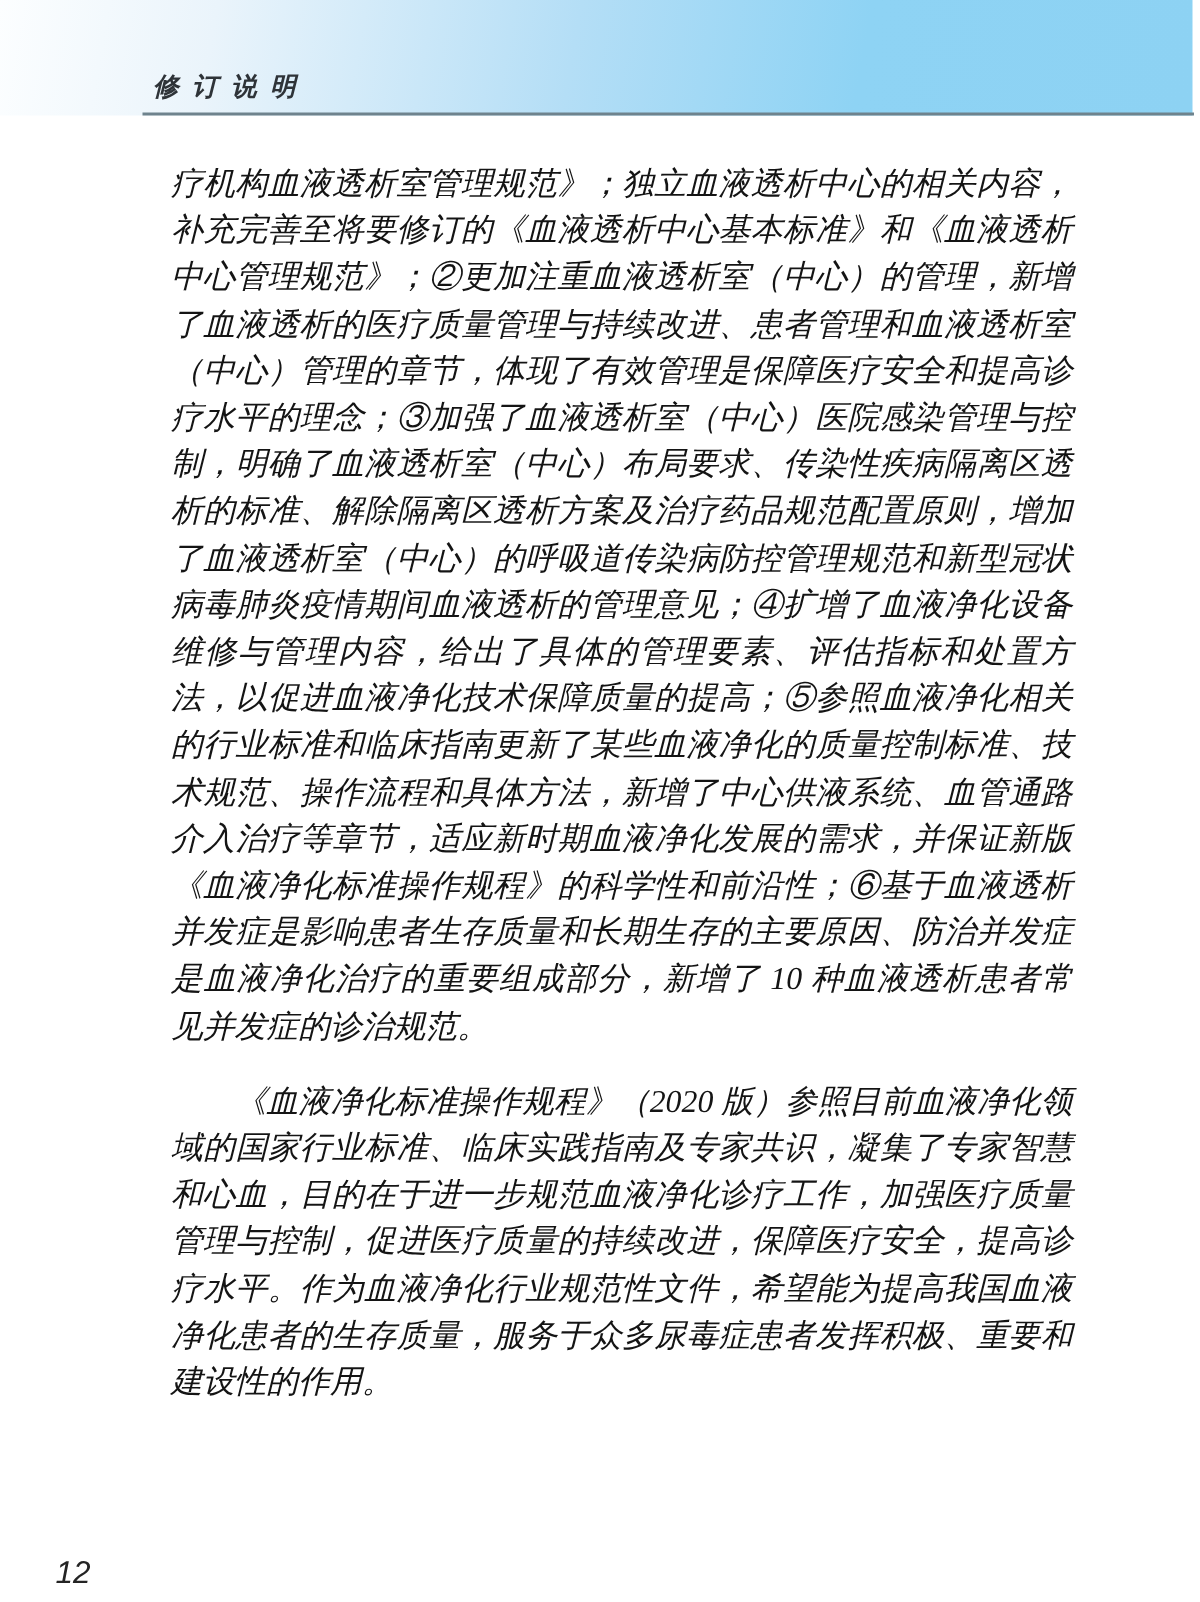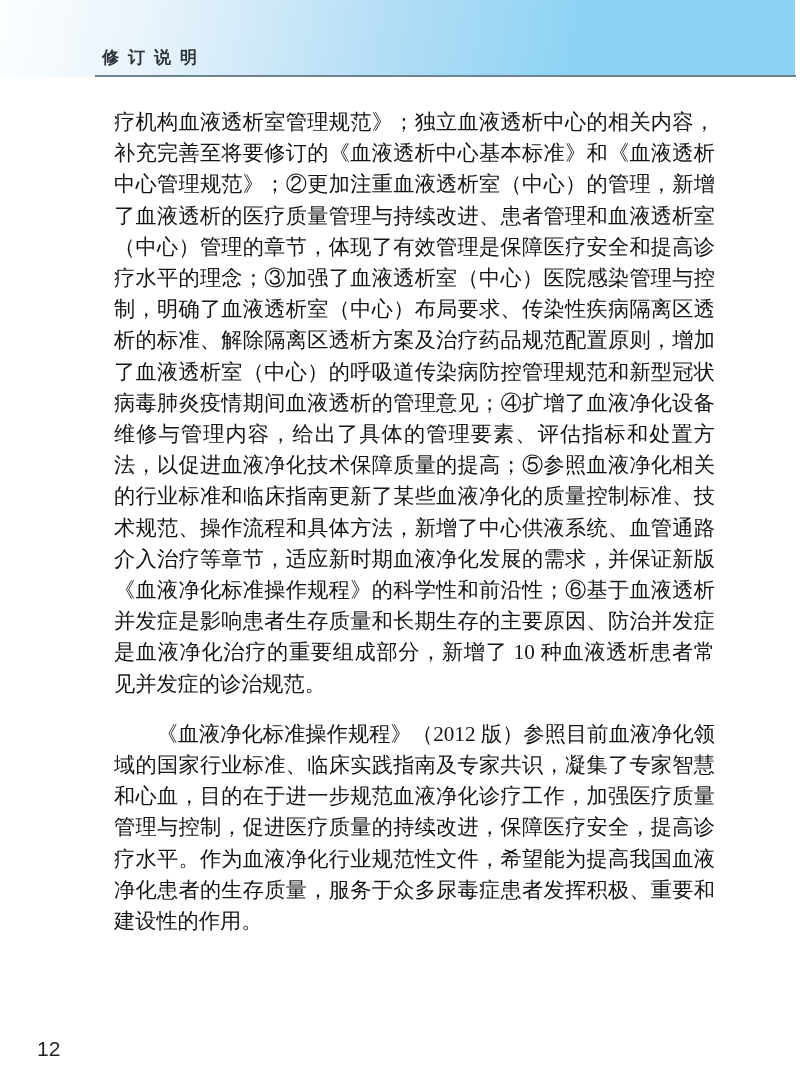--- a/index.html
+++ b/index.html
@@ -7,20 +7,21 @@
     padding: 0;
     background: #ffffff;
   }
   .page {
     position: relative;
     width: 800px;
     height: 1068px;
     background: #ffffff;
     overflow: hidden;
     font-family: "Liberation Serif", "DejaVu Serif", serif;
+    font-style: italic;
   }
   .header-band {
     position: absolute;
     top: 0;
     left: 0;
     width: 795px;
     height: 77px;
     background: linear-gradient(100deg, #fcfeff 0%, #eaf4fb 18%, #b4def6 48%, #8ed3f4 72%, #8dd2f3 100%);
   }
   .header-title {
@@ -74,18 +75,18 @@
 <div class="page">
 
   <div class="header-band"></div>
 
   <div class="header-title">修订说明</div>
 
   <div class="header-rule"></div>
 
   <div class="content">
     <p>疗机构血液透析室管理规范》；独立血液透析中心的相关内容，补充完善至将要修订的《血液透析中心基本标准》和《血液透析中心管理规范》；②更加注重血液透析室（中心）的管理，新增了血液透析的医疗质量管理与持续改进、患者管理和血液透析室（中心）管理的章节，体现了有效管理是保障医疗安全和提高诊疗水平的理念；③加强了血液透析室（中心）医院感染管理与控制，明确了血液透析室（中心）布局要求、传染性疾病隔离区透析的标准、解除隔离区透析方案及治疗药品规范配置原则，增加了血液透析室（中心）的呼吸道传染病防控管理规范和新型冠状病毒肺炎疫情期间血液透析的管理意见；④扩增了血液净化设备维修与管理内容，给出了具体的管理要素、评估指标和处置方法，以促进血液净化技术保障质量的提高；⑤参照血液净化相关的行业标准和临床指南更新了某些血液净化的质量控制标准、技术规范、操作流程和具体方法，新增了中心供液系统、血管通路介入治疗等章节，适应新时期血液净化发展的需求，并保证新版《血液净化标准操作规程》的科学性和前沿性；⑥基于血液透析并发症是影响患者生存质量和长期生存的主要原因、防治并发症是血液净化治疗的重要组成部分，新增了 10 种血液透析患者常见并发症的诊治规范。</p>
-    <p class="indented">《血液净化标准操作规程》（2012 版）参照目前血液净化领域的国家行业标准、临床实践指南及专家共识，凝集了专家智慧和心血，目的在于进一步规范血液净化诊疗工作，加强医疗质量管理与控制，促进医疗质量的持续改进，保障医疗安全，提高诊疗水平。作为血液净化行业规范性文件，希望能为提高我国血液净化患者的生存质量，服务于众多尿毒症患者发挥积极、重要和建设性的作用。</p>
+    <p class="indented">《血液净化标准操作规程》（2020 版）参照目前血液净化领域的国家行业标准、临床实践指南及专家共识，凝集了专家智慧和心血，目的在于进一步规范血液净化诊疗工作，加强医疗质量管理与控制，促进医疗质量的持续改进，保障医疗安全，提高诊疗水平。作为血液净化行业规范性文件，希望能为提高我国血液净化患者的生存质量，服务于众多尿毒症患者发挥积极、重要和建设性的作用。</p>
   </div>
 
   <div class="page-number">12</div>
 
 </div>
 
 </body></html>

